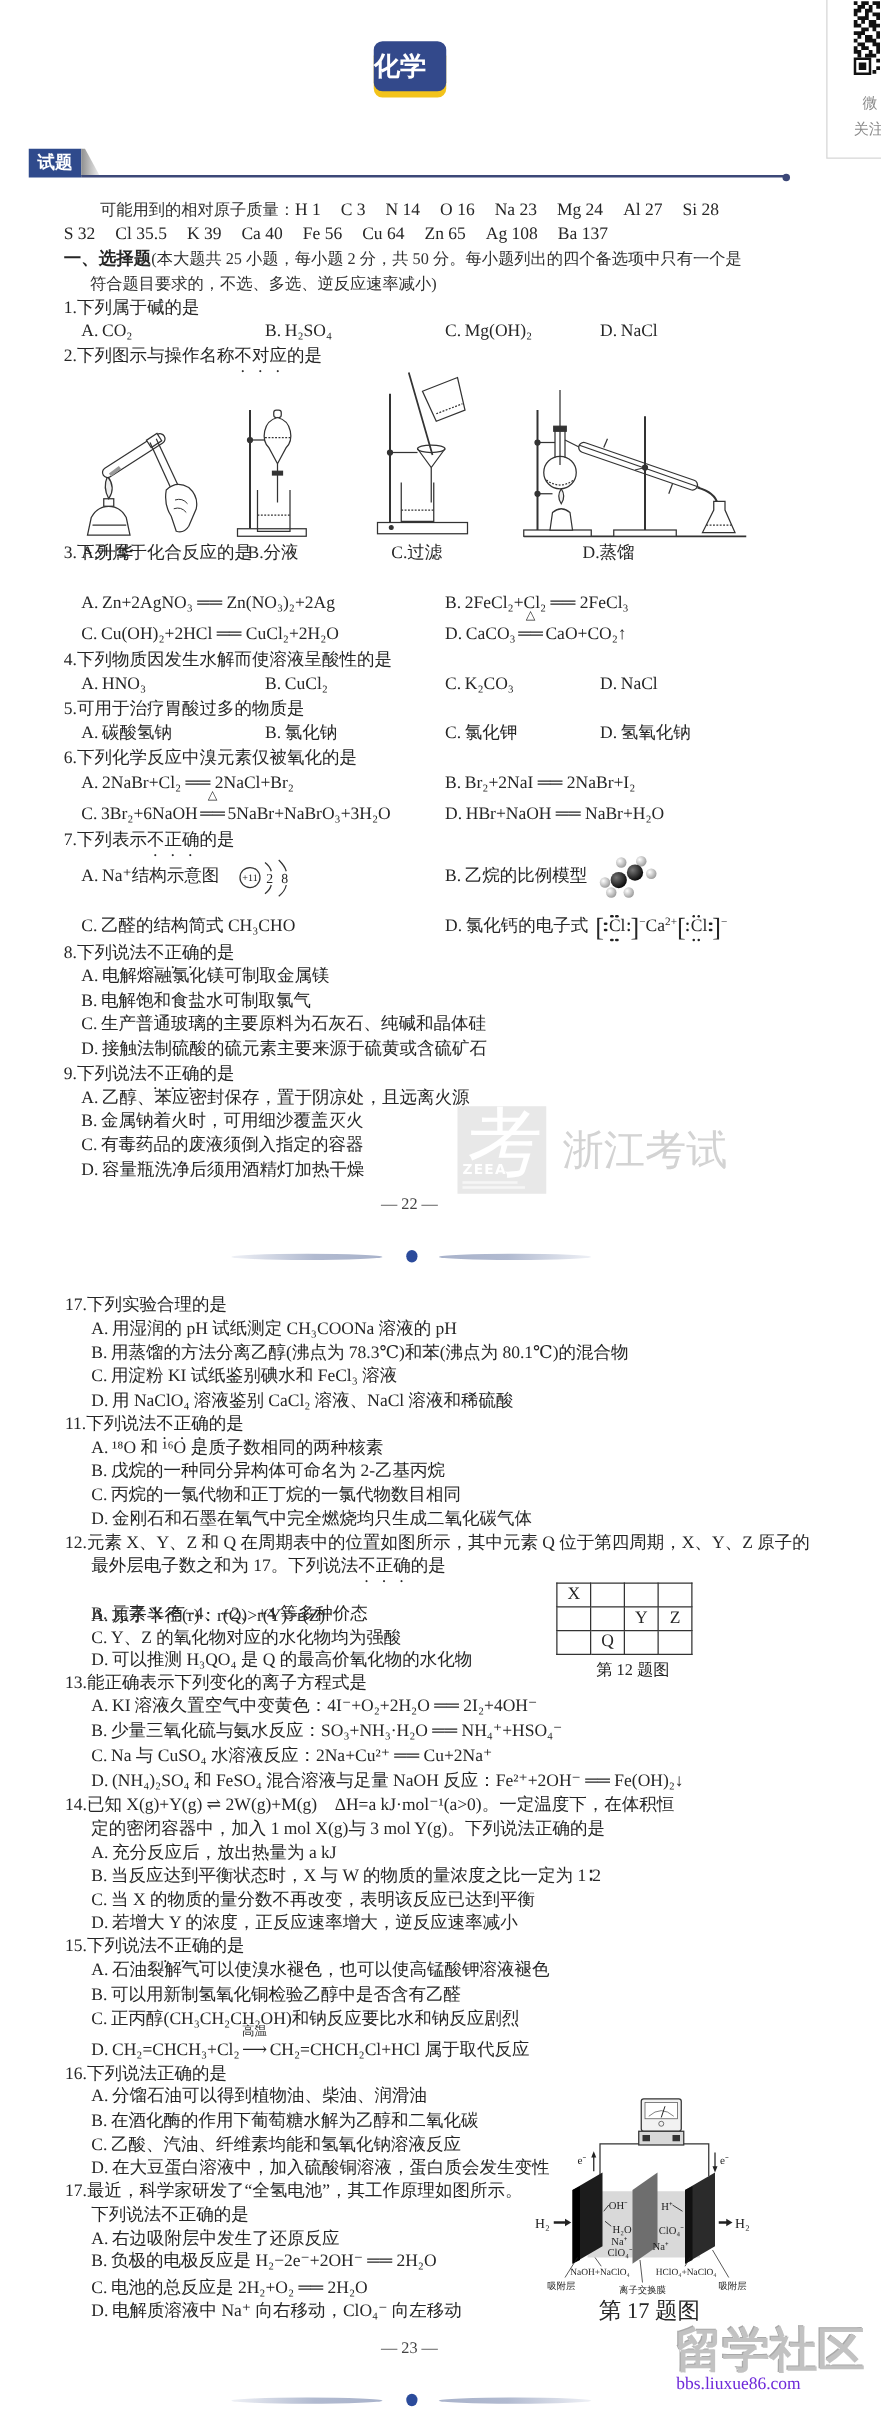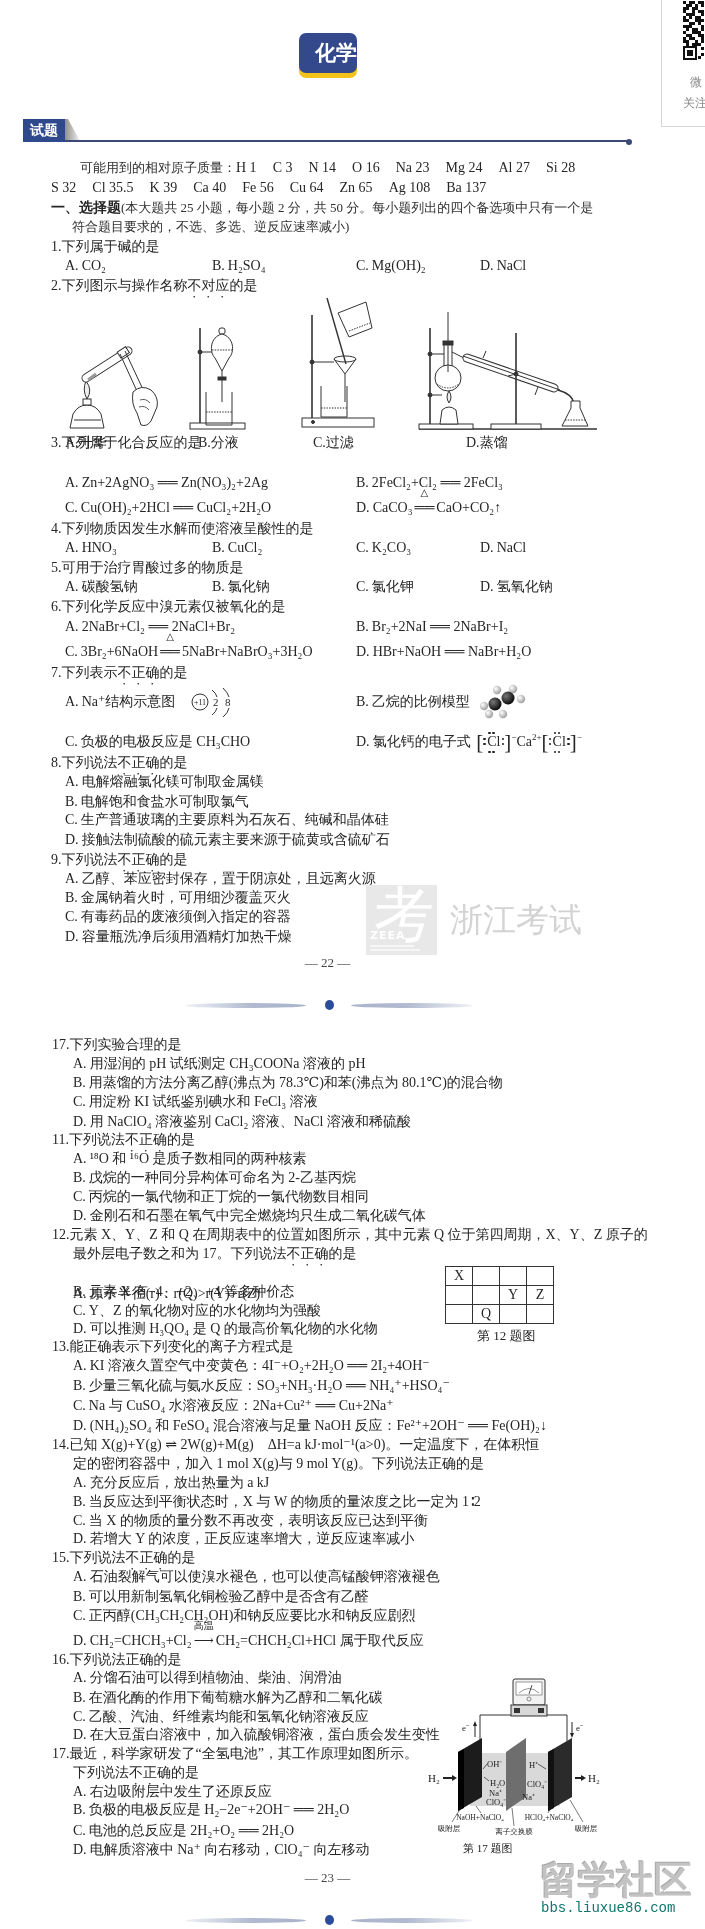--- a/index.html
+++ b/index.html
@@ -11,21 +11,21 @@
   .bold{font-weight:bold;font-family:"DejaVu Sans","Liberation Sans",sans-serif;font-size:14px;}
   .em{-webkit-text-emphasis:filled dot;text-emphasis:filled d;text-emphasis:filled dot;
       -webkit-text-emphasis-position:under;text-emphasis-position:under right;}
   .am{margin-right:16px;}
   .stack{display:inline-block;position:relative;margin:0 2px;}
   .stack .cond{position:absolute;left:0;right:0;top:-10px;text-align:center;font-size:10px;line-height:10px;}
   .fig{position:absolute;overflow:visible;}
   
   .badge{position:absolute;left:299px;top:33px;width:58px;height:40px;background:#33498b;border-radius:7px;
          box-shadow:0 5px 0 #f3c31a;color:#fff;font-family:"DejaVu Sans",sans-serif;font-weight:bold;
-         font-size:21px;line-height:40px;text-align:right;}
+         font-size:21px;line-height:40px;text-align:left;}
   .tag{position:absolute;left:23px;top:119px;width:42px;height:23px;background:#2f4a8c;color:#fff;
        font-family:"DejaVu Sans",sans-serif;font-weight:bold;font-size:14px;line-height:23px;text-align:center;}
   .rule{position:absolute;left:65px;top:140px;width:562px;height:1.5px;background:#3c4878;}
   .rule-dot{position:absolute;left:626px;top:138.5px;width:6px;height:6px;border-radius:50%;background:#3c4878;}
   .qr-panel{position:absolute;left:661px;top:-1px;width:60px;height:126px;border:1px solid #d6d6d6;background:#fff;}
   .qr-cap{position:absolute;font-family:"DejaVu Sans",sans-serif;font-size:12px;color:#8a8a8a;white-space:nowrap;}
   
   .bar{position:absolute;height:5px;border-radius:50%;}
   .bar.l{left:185px;width:121px;background:linear-gradient(90deg,rgba(190,198,218,0.25),#b1bad0 55%,#a9b3cb);}
   .bar.r{left:351px;width:122px;background:linear-gradient(90deg,#a9b3cb,#b1bad0 45%,rgba(190,198,218,0.25));}
@@ -45,21 +45,21 @@
   .ef-atom .db{bottom:-1px;left:5px;box-shadow:4px 0 0 #222;}
   .ef sup{font-size:9px;vertical-align:top;line-height:10px;}
   
   .zeea-box{position:absolute;left:366px;top:885px;width:71px;height:70px;background:#e8e8e8;overflow:hidden;}
   .zeea-char{position:absolute;left:8px;top:-6px;font-family:"DejaVu Sans",sans-serif;font-size:60px;color:#ffffff;line-height:70px;}
   .zeea-abbr{position:absolute;left:4px;top:44px;font-family:"DejaVu Sans",sans-serif;font-weight:bold;font-size:11px;color:#fff;letter-spacing:1px;}
   .zeea-fine{position:absolute;left:4px;height:2px;background:#f6f6f6;}
   .zeea-text{position:absolute;left:450px;top:900px;font-family:"DejaVu Sans",sans-serif;font-size:33px;color:#d3d3d3;line-height:40px;white-space:nowrap;}
   .lx-title{position:absolute;left:540px;top:1858px;font-family:"DejaVu Sans",sans-serif;font-weight:bold;font-size:38px;
             line-height:44px;color:#c2c2c2;text-shadow:1px 1px 0 #ffffff,-1px -1px 0 #a8a8a8;white-space:nowrap;}
-  .lx-url{position:absolute;left:541px;top:1900px;font-family:Liberation Mono, monospace;font-size:14px;color:#0f766e;
+  .lx-url{position:absolute;left:541px;top:1900px;font-family:Liberation Serif, serif;font-size:14px;color:#6d28d9;
           text-shadow:1px 1px 0 #fff;white-space:nowrap;}
 </style>
 </head>
 <body>
 
 <div class="qr-panel"></div>
 <svg class="fig" style="left:683px;top:0px" width="22" height="62" viewBox="683 0 22 62">
   <path fill="#111" d="M683 1h3v3h-3zM689 1h3v3h-3zM692 1h3v3h-3zM698 1h3v3h-3zM701 1h3v3h-3zM686 4h3v3h-3zM689 4h3v3h-3zM695 4h3v3h-3zM701 4h3v3h-3zM683 7h3v3h-3zM686 7h3v3h-3zM692 7h3v3h-3zM695 7h3v3h-3zM683 10h3v3h-3zM692 10h3v3h-3zM698 10h3v3h-3zM701 10h3v3h-3zM686 13h3v3h-3zM689 13h3v3h-3zM692 13h3v3h-3zM701 13h3v3h-3zM683 16h3v3h-3zM689 16h3v3h-3zM695 16h3v3h-3zM698 16h3v3h-3zM683 19h3v3h-3zM686 19h3v3h-3zM695 19h3v3h-3zM698 19h3v3h-3zM701 19h3v3h-3zM689 22h3v3h-3zM692 22h3v3h-3zM698 22h3v3h-3zM683 25h3v3h-3zM686 25h3v3h-3zM689 25h3v3h-3zM701 25h3v3h-3zM686 28h3v3h-3zM692 28h3v3h-3zM695 28h3v3h-3zM701 28h3v3h-3zM683 31h3v3h-3zM692 31h3v3h-3zM695 31h3v3h-3zM698 31h3v3h-3zM686 34h3v3h-3zM689 34h3v3h-3zM698 34h3v3h-3zM701 34h3v3h-3zM683 37h3v3h-3zM689 37h3v3h-3zM692 37h3v3h-3zM701 37h3v3h-3zM683 40h3v3h-3zM686 40h3v3h-3zM695 40h3v3h-3zM701 40h3v3h-3zM686 43h3v3h-3zM692 43h3v3h-3zM695 43h3v3h-3zM698 43h3v3h-3zM701 47h3v3h-3zM701 53h3v3h-3zM698 56h3v3h-3z"></path>
   <rect x="683" y="46" width="14" height="14" fill="#111"></rect>
   <rect x="685" y="48" width="10" height="10" fill="#fff"></rect>
@@ -228,21 +228,21 @@
   </defs>
   <circle cx="497" cy="690" r="4.2" fill="url(#hball)"></circle>
   <circle cx="513" cy="689" r="4.2" fill="url(#hball)"></circle>
   <circle cx="521" cy="699" r="4.2" fill="url(#hball)"></circle>
   <circle cx="495" cy="704" r="6.5" fill="url(#cball)"></circle>
   <circle cx="508" cy="698" r="6.5" fill="url(#cball)"></circle>
   <circle cx="484" cy="706" r="4.2" fill="url(#hball)"></circle>
   <circle cx="489" cy="714" r="4.2" fill="url(#hball)"></circle>
   <circle cx="503" cy="714" r="4.2" fill="url(#hball)"></circle>
 </svg>
-<div class="ln" style="top:732px;left:65px"><span class="lb">C.</span><span>负极的电极反应是 CH₃CHO</span></div>
+<div class="ln" style="top:732px;left:65px"><span class="lb">C.</span><span>乙醛的结构简式 CH₃CHO</span></div>
 <div class="ln" style="top:732px;left:356px">
   <span class="lb">D.</span><span>氯化钙的电子式</span>
   <span class="ef">
     <span class="ef-br">[</span><span class="ef-atom"><i class="dl"></i><i class="dr"></i><i class="dt"></i><i class="db"></i><span>Cl</span></span><span class="ef-br">]</span><sup>−</sup><span>Ca</span><sup>2+</sup><span class="ef-br">[</span><span class="ef-atom"><i class="dl"></i><i class="dr"></i><i class="dt"></i><i class="db"></i><span>Cl</span></span><span class="ef-br">]</span><sup>−</sup>
   </span>
 </div>
 
 <div class="ln" style="top:753px;left:51px"><span>8.</span><span>下列说法</span><span class="em">不正确</span><span>的是</span></div>
 <div class="ln" style="top:772px;left:65px"><span class="lb">A.</span><span>电解熔融氯化镁可制取金属镁</span></div>
 <div class="ln" style="top:792px;left:65px"><span class="lb">B.</span><span>电解饱和食盐水可制取氯气</span></div>
@@ -311,21 +311,21 @@
   </table>
 <div class="ln" style="top:1326px;left:477px;font-size:13px">第 12 题图</div>
 
 <div class="ln" style="top:1337px;left:52px"><span>13.</span><span>能正确表示下列变化的离子方程式是</span></div>
 <div class="ln" style="top:1356px;left:73px"><span class="lb">A.</span><span>KI 溶液久置空气中变黄色：4I⁻+O₂+2H₂O ══ 2I₂+4OH⁻</span></div>
 <div class="ln" style="top:1376px;left:73px"><span class="lb">B.</span><span>少量三氧化硫与氨水反应：SO₃+NH₃·H₂O ══ NH₄⁺+HSO₄⁻</span></div>
 <div class="ln" style="top:1396px;left:73px"><span class="lb">C.</span><span>Na 与 CuSO₄ 水溶液反应：2Na+Cu²⁺ ══ Cu+2Na⁺</span></div>
 <div class="ln" style="top:1416px;left:73px"><span class="lb">D.</span><span>(NH₄)₂SO₄ 和 FeSO₄ 混合溶液与足量 NaOH 反应：Fe²⁺+2OH⁻ ══ Fe(OH)₂↓</span></div>
 
 <div class="ln" style="top:1435px;left:52px"><span>14.</span><span>已知 X(g)+Y(g) ⇌ 2W(g)+M(g)　ΔH=a kJ·mol⁻¹(a&gt;0)。一定温度下，在体积恒</span></div>
-<div class="ln" style="top:1454px;left:73px">定的密闭容器中，加入 1 mol X(g)与 9 mol Y(g)。下列说法正确的是</div>
+<div class="ln" style="top:1454px;left:73px">定的密闭容器中，加入 1 mol X(g)与 3 mol Y(g)。下列说法正确的是</div>
 <div class="ln" style="top:1473px;left:73px"><span class="lb">A.</span><span>充分反应后，放出热量为 a kJ</span></div>
 <div class="ln" style="top:1492px;left:73px"><span class="lb">B.</span><span>当反应达到平衡状态时，X 与 W 的物质的量浓度之比一定为 1∶2</span></div>
 <div class="ln" style="top:1511px;left:73px"><span class="lb">C.</span><span>当 X 的物质的量分数不再改变，表明该反应已达到平衡</span></div>
 <div class="ln" style="top:1529px;left:73px"><span class="lb">D.</span><span>若增大 Y 的浓度，正反应速率增大，逆反应速率减小</span></div>
 
 <div class="ln" style="top:1548px;left:52px"><span>15.</span><span>下列说法</span><span class="em">不正确</span><span>的是</span></div>
 <div class="ln" style="top:1567px;left:73px"><span class="lb">A.</span><span>石油裂解气可以使溴水褪色，也可以使高锰酸钾溶液褪色</span></div>
 <div class="ln" style="top:1587px;left:73px"><span class="lb">B.</span><span>可以用新制氢氧化铜检验乙醇中是否含有乙醛</span></div>
 <div class="ln" style="top:1606px;left:73px"><span class="lb">C.</span><span>正丙醇(CH₃CH₂CH₂OH)和钠反应要比水和钠反应剧烈</span></div>
 <div class="ln" style="top:1631px;left:73px"><span class="lb">D.</span><span>CH₂=CHCH₃+Cl₂</span><span class="stack"><span class="cond">高温</span><span>⟶</span></span><span>CH₂=CHCH₂Cl+HCl 属于取代反应</span></div>
@@ -381,21 +381,21 @@
   <text x="527" y="1787" font-size="8.5" fill="#222">ClO₄⁻</text>
   <text x="522" y="1800" font-size="8.5" fill="#222">Na⁺</text>
   <path d="M487,1764 L483,1769 M484,1777 L489,1781 M538,1764 L546,1769" fill="none" stroke="#222" stroke-width="0.7"></path>
   <path d="M452,1822 L462,1806 M481,1813 L476,1806 M514,1826 L512,1808 M548,1813 L552,1806 M583,1822 L570,1800" fill="none" stroke="#222" stroke-width="0.6"></path>
   <text x="480" y="1820" font-size="7.5" text-anchor="middle" fill="#222">NaOH+NaClO₄</text>
   <text x="549" y="1820" font-size="7.5" text-anchor="middle" fill="#222">HClO₄+NaClO₄</text>
   <text x="449" y="1831" font-size="7.5" text-anchor="middle" fill="#222">吸附层</text>
   <text x="514" y="1834" font-size="7.5" text-anchor="middle" fill="#222">离子交换膜</text>
   <text x="586" y="1831" font-size="7.5" text-anchor="middle" fill="#222">吸附层</text>
 </svg>
-<div class="ln" style="top:1838px;left:463px;font-size:11px">第 17 题图</div>
+<div class="ln" style="top:1838px;left:479px;font-size:18px">第 17 题图</div>
 
 <div class="pnum" style="top:1868px">— 23 —</div>
 
 <div class="lx-title">留学社区</div>
 <div class="lx-url">bbs.liuxue86.com</div>
 
 <div class="bar l" style="top:1917.5px"></div>
 <div class="bdot" style="top:1915px"></div>
 <div class="bar r" style="top:1917.5px"></div>
 

